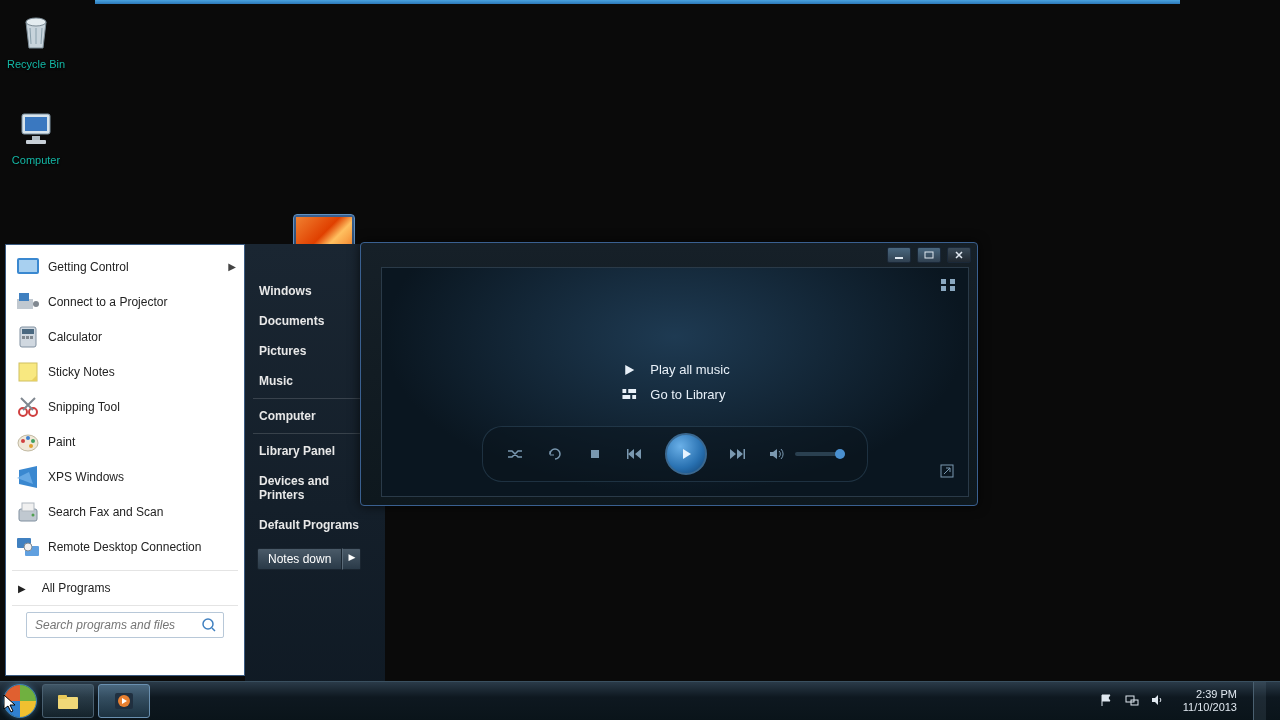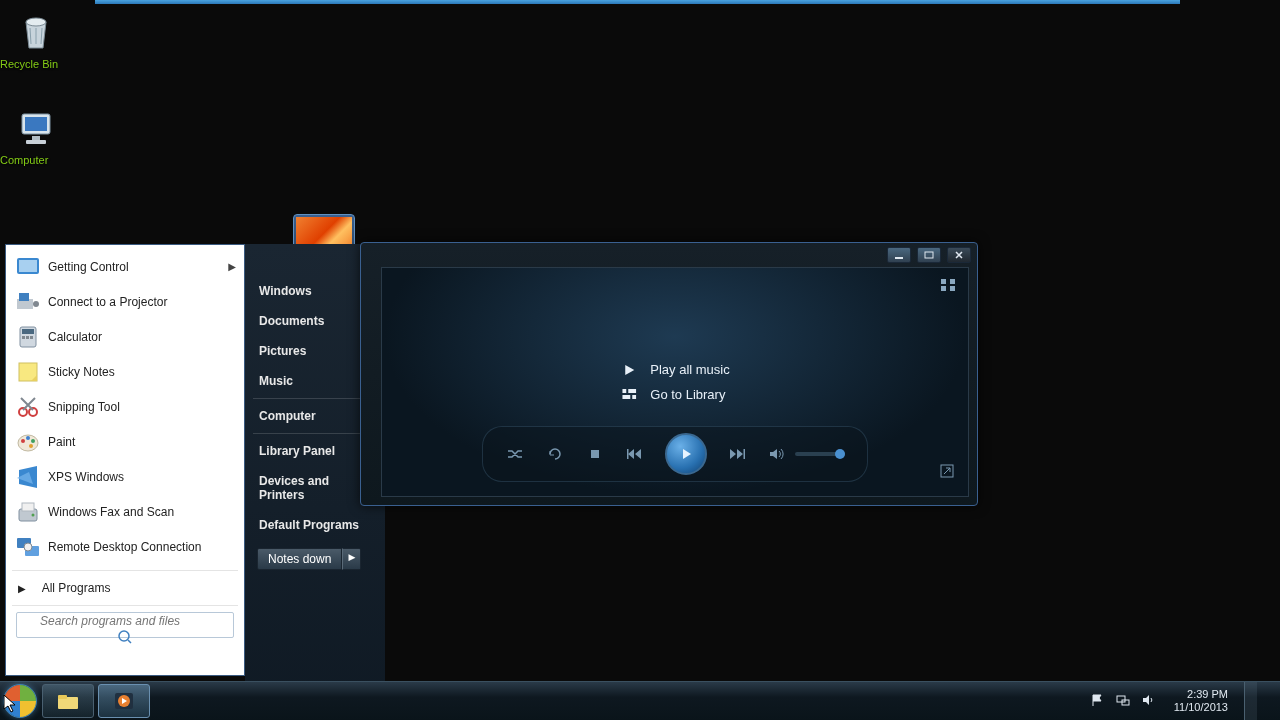--- a/index.html
+++ b/index.html
@@ -2,38 +2,38 @@
 <html><head>
 <meta charset="utf-8">
 <style>
 html,body{margin:0;padding:0;width:1280px;height:720px;overflow:hidden;font-family:"Segoe UI",Tahoma,sans-serif;background:#0a0a0a;font-size:12px;}
 .desktop{position:relative;width:1280px;height:720px;background:#0a0a0a;}
 
 
 .topbar{position:absolute;left:95px;top:0;width:1085px;height:4px;background:linear-gradient(#4aa3e0,#2b78b8);}
 
 
-.dicon{position:absolute;width:72px;color:#84cc16;}
+.dicon{position:absolute;width:72px;text-align:center;color:#14b8a6;}
 .dicon .glyph{width:44px;height:44px;margin:0 auto;}
 .dicon .lbl{margin-top:4px;font-size:11px;text-shadow:0 1px 2px #000;}
 .recyclebin{left:0;top:10px;}
 .computer{left:0;top:106px;}
 
 
 .startmenu{position:absolute;left:5px;top:244px;width:380px;height:432px;background:transparent;}
 .sm-left{position:absolute;left:0;top:0;width:240px;height:432px;background:#fff;border:1px solid #3a5a80;box-sizing:border-box;}
 .sm-items{padding:4px 0;}
 .sm-item{display:flex;align-items:center;height:35px;padding-left:8px;cursor:pointer;}
 .sm-item .ic{width:28px;height:28px;display:flex;align-items:center;justify-content:center;}
 .sm-item .txt{margin-left:6px;font-size:12px;color:#222;}
 .sm-item .arrow{margin-left:auto;margin-right:8px;font-size:10px;color:#444;}
 .sm-sep{height:1px;background:#e4e4e4;margin:2px 6px;}
 .sm-allprog{display:flex;align-items:center;height:30px;padding-left:12px;color:#222;}
 .sm-allprog .ar{font-size:10px;margin-right:16px;}
-.sm-search{margin:6px 10px;display:flex;align-items:center;height:24px;border:1px solid #b8c8d8;border-radius:2px;padding:0 6px;justify-content:space-between;flex-direction:column;}
+.sm-search{margin:6px 20px;display:flex;align-items:center;height:24px;border:1px solid #b8c8d8;border-radius:2px;padding:0 6px;justify-content:space-between;}
 .sm-search input{border:none;outline:none;width:170px;font-size:12px;font-style:italic;color:#888;}
 .sm-search .mag{width:16px;height:16px;}
 
 .sm-right{position:absolute;left:240px;top:0;width:140px;height:528px;background:linear-gradient(#1a2632,#0e1822);color:#fff;box-sizing:border-box;padding-top:32px;}
 .sm-profile{position:absolute;left:288px;top:-30px;width:56px;height:54px;border:1px solid #6090c0;border-radius:4px;background:linear-gradient(#3a6090,#203850);padding:2px;}
 .sm-profile .inner{width:100%;height:100%;background:linear-gradient(135deg,#f08030,#e04000 40%,#ffc060 55%,#e85000);}
 .sm-rlink{padding:8px 14px;font-size:12px;color:#e8e8e8;cursor:pointer;}
 .sm-rlink.bold{font-weight:bold;}
 .sm-rsep{height:1px;background:rgba(255,255,255,.15);margin:2px 8px;}
 .sm-shut{margin:8px 12px;display:flex;}
@@ -62,21 +62,21 @@
 .taskbar{position:absolute;left:0;bottom:0;width:1280px;height:38px;background:linear-gradient(#2a3a48,#0e1820 40%,#0a141a);border-top:1px solid #3a5060;display:flex;align-items:center;}
 .startorb{width:40px;height:38px;display:flex;align-items:center;justify-content:center;cursor:pointer;}
 .orb{width:32px;height:32px;border-radius:50%;background:#1a5a8a;position:relative;overflow:hidden;border:1px solid #4080b0;box-shadow:0 0 6px rgba(100,180,240,.4);}
 .orb .q{position:absolute;width:50%;height:50%;}
 .orb .q1{left:0;top:0;background:#e06030;}
 .orb .q2{right:0;top:0;background:#70b040;}
 .orb .q3{left:0;bottom:0;background:#3080d0;}
 .orb .q4{right:0;bottom:0;background:#f0c030;}
 .tbtn{width:50px;height:32px;margin:0 2px;border:1px solid #4a6070;border-radius:3px;background:linear-gradient(rgba(90,120,140,.5),rgba(30,50,60,.5));display:flex;align-items:center;justify-content:center;cursor:pointer;}
 .tbtn.active{border:1px solid #6a90b0;background:linear-gradient(rgba(100,140,170,.6),rgba(40,70,90,.6));}
-.tray{margin-left:auto;display:flex;align-items:center;color:#e0e8f0;font-size:11px;gap:10px;padding-right:23px;}
+.tray{margin-left:auto;display:flex;align-items:center;color:#e0e8f0;font-size:11px;gap:10px;padding-right:14px;}
 .tray .ticon{width:16px;height:16px;color:#d0d8e0;}
 .clock{text-align:right;line-height:13px;padding:0 6px;}
 .showdesk{width:12px;height:38px;border-left:1px solid #4a6070;background:rgba(120,150,170,.15);cursor:pointer;}
 
 .cursor-arrow{position:absolute;left:3px;bottom:6px;width:16px;height:20px;z-index:99;pointer-events:none;}
 
 svg{display:block;}
 </style>
 </head>
 <body>
@@ -185,21 +185,21 @@
           <span class="txt">XPS Windows</span>
         </div>
         <div class="sm-item">
           <span class="ic">
               <svg width="26" height="26">
                 <rect x="4" y="10" width="18" height="12" rx="2" fill="#c0c8d0" stroke="#8090a0"></rect>
                 <rect x="7" y="4" width="12" height="8" fill="#f0f0f0" stroke="#b0b8c0"></rect>
                 <circle cx="18" cy="16" r="1.5" fill="#50a050"></circle>
               </svg>
             </span>
-          <span class="txt">Windows Fax and Scan</span>
+          <span class="txt">Search Fax and Scan</span>
         </div>
         <div class="sm-item">
           <span class="ic">
               <svg width="26" height="26">
                 <rect x="2" y="4" width="14" height="10" rx="1" fill="#4080c0"></rect>
                 <rect x="10" y="12" width="14" height="10" rx="1" fill="#60a0e0"></rect>
                 <circle cx="13" cy="13" r="4" fill="#f0f0f0" stroke="#808890"></circle>
               </svg>
             </span>
           <span class="txt">Remote Desktop Connection</span>

